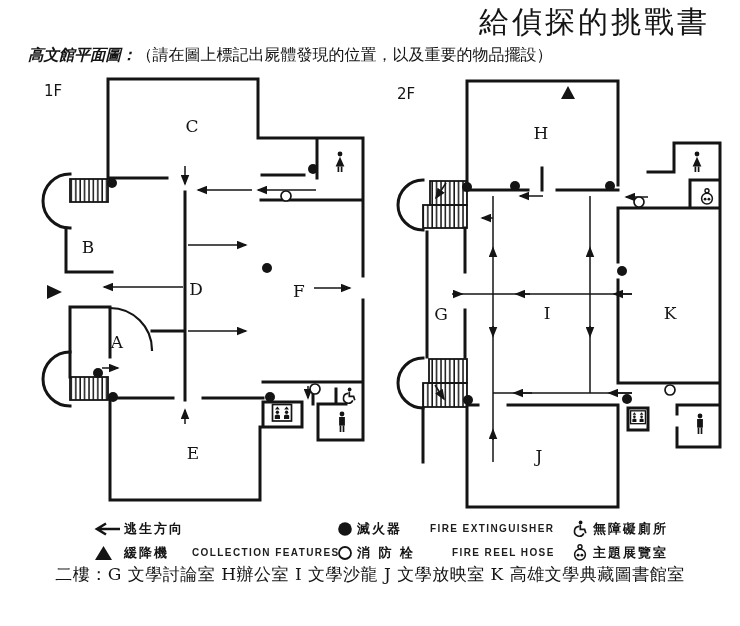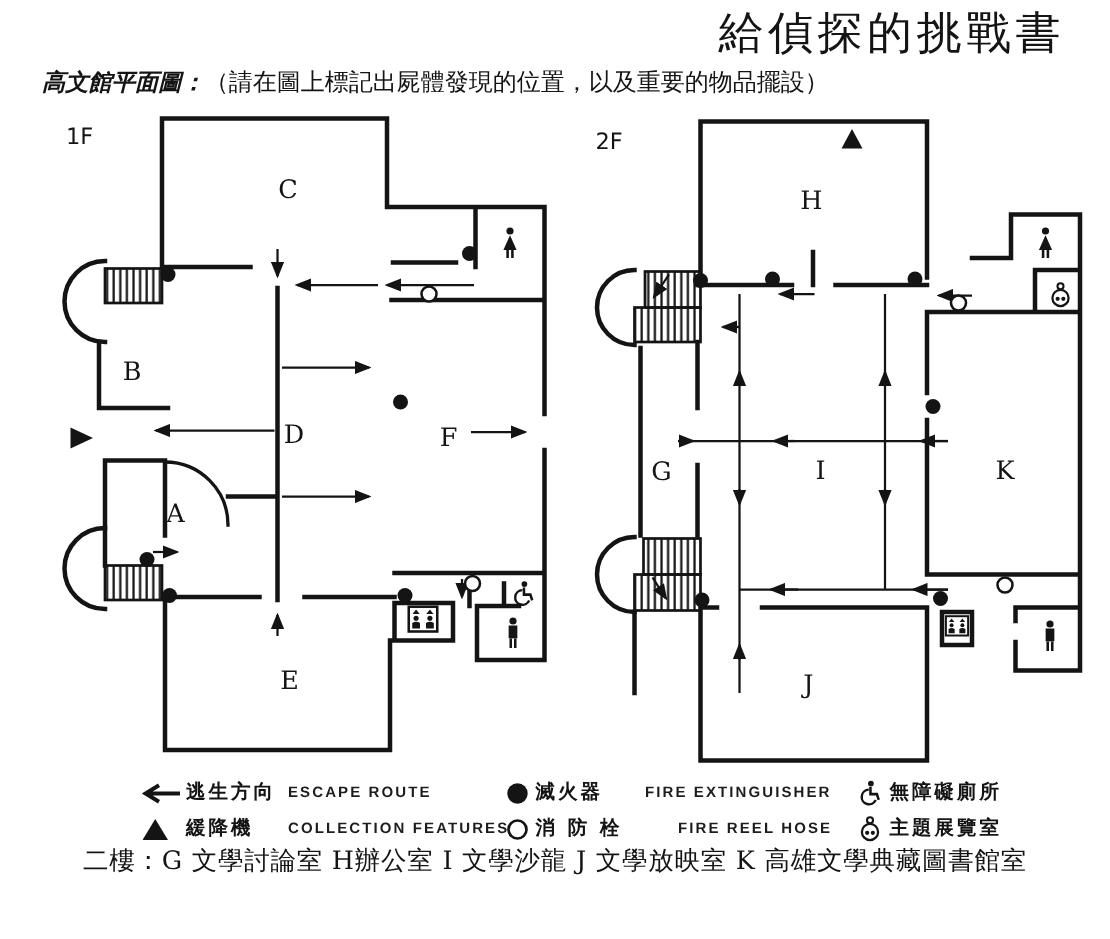--- a/index.html
+++ b/index.html
@@ -239,21 +239,20 @@
     <span class="sl">高文館平面圖：</span><span class="sn">（請在圖上標記出屍體發現的位置，以及重要的物品擺設）</span>
   </div>
 
   <div class="lrow" style="top:518px">
     <span class="licon" style="left:37px">
       <svg width="28" height="16" viewBox="0 0 28 16">
           <path d="M27,8 H6 M13,2.5 L4,8 L13,13.5" stroke="#141414" stroke-width="2.6" fill="none"></path>
         </svg>
     </span>
     <span class="lzh" style="left:68px">逃生方向</span>
-    <span class="len" style="left:136px">ESCAPE ROUTE</span>
     <span class="licon" style="left:281px">
       <svg width="16" height="16" viewBox="0 0 16 16">
           <circle cx="8" cy="8" r="6.8" fill="#141414"></circle>
         </svg>
     </span>
     <span class="lzh" style="left:301px">滅火器</span>
     <span class="len" style="left:374px">FIRE EXTINGUISHER</span>
     <span class="licon" style="left:513px">
       <svg width="22" height="22" viewBox="-11 -11 22 22">
           <use href="#wheelchair"></use>

